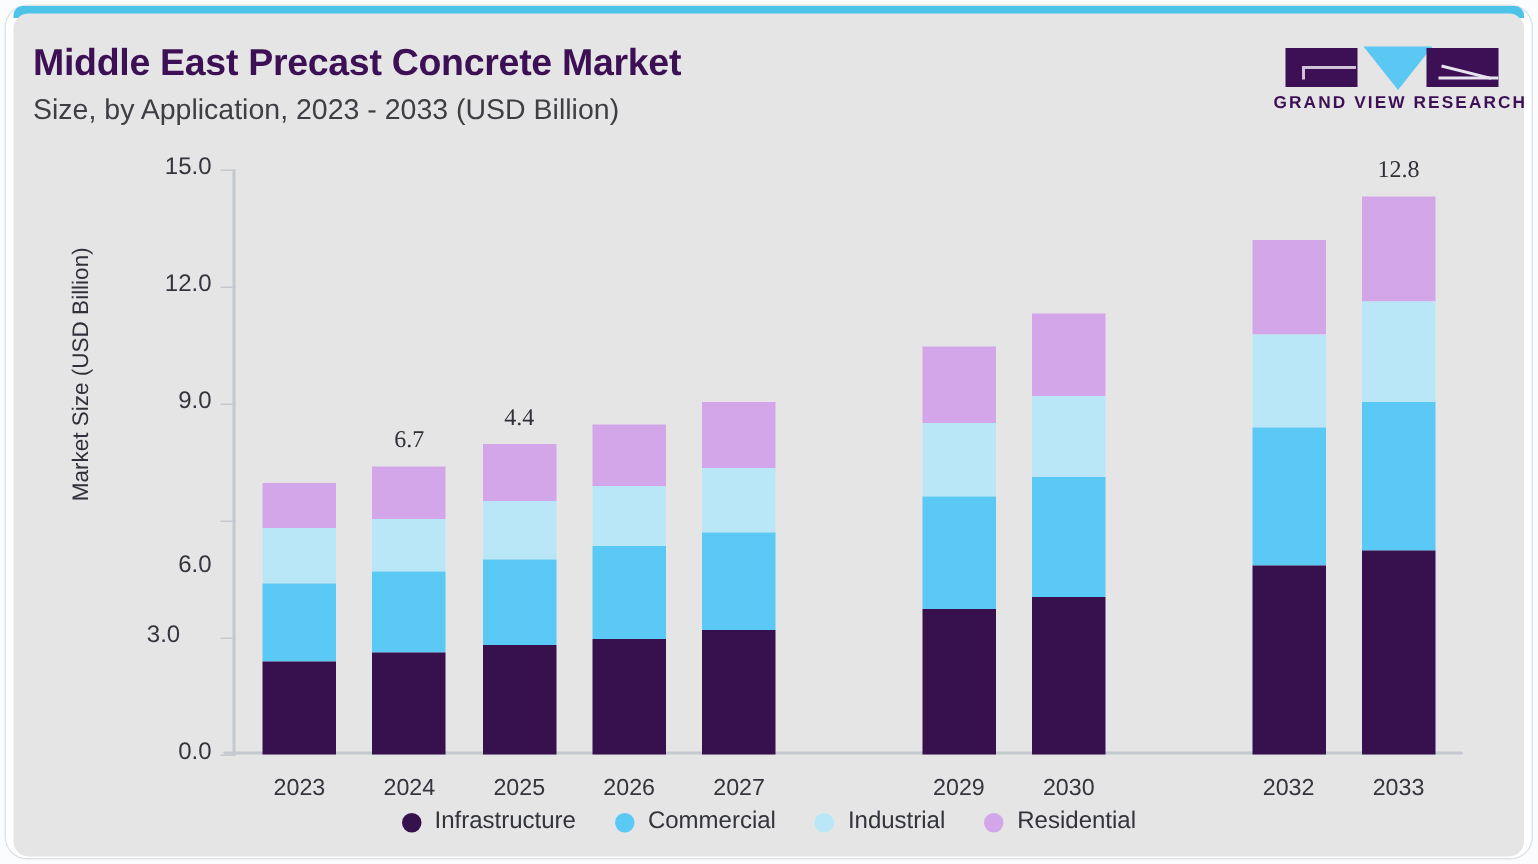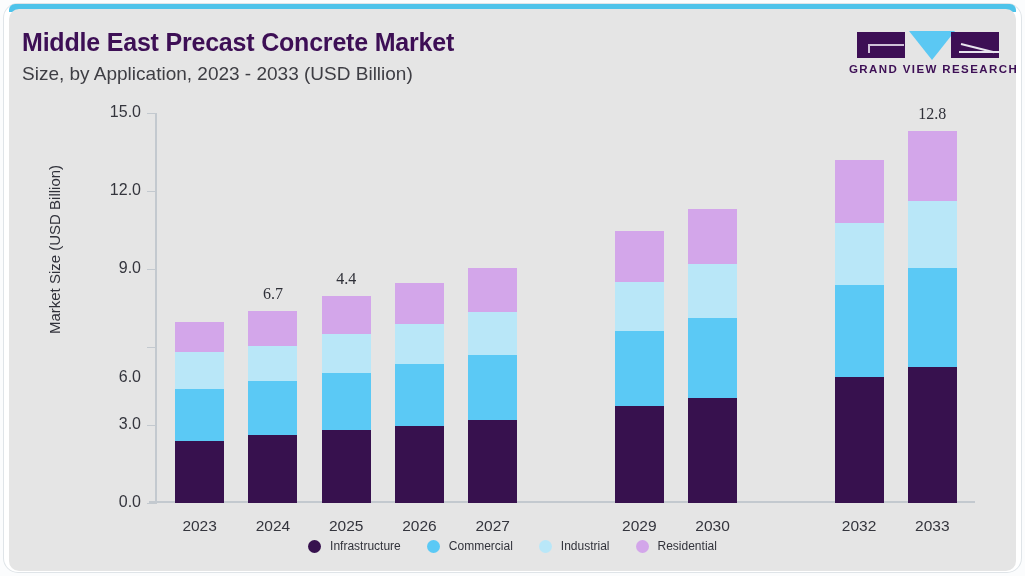--- a/index.html
+++ b/index.html
@@ -225,21 +225,21 @@
     position: absolute;
     left: 0; top: 530px;
     width: 1007px;
     display: flex;
     justify-content: center;
     align-items: center;
     gap: 26px;
   }
   .legend-item { display: flex; align-items: center; gap: 9px; }
   .legend-dot { width: 13px; height: 13px; border-radius: 50%; display: block; }
-  .legend-label { font-size: 12px; color: #32333b; white-space: nowrap; }
+  .legend-label { font-size: 16px; color: #32333b; white-space: nowrap; }
 </style>
 </head>
 <body>
 
 <div id="frame">
   <div id="shell"></div>
   <div id="accentbar"></div>
 
   <div id="card">
 
@@ -262,21 +262,21 @@
     </div>
 
     <div id="plot">
       <div id="ylabel">Market Size (USD Billion)</div>
 
       <div id="axes">
         <div id="yaxis-line"></div>
         <div id="xaxis-line"></div>
         <div id="ytick-labels">
             <div class="ytick-label" style="top: 390px;">0.0</div>
-            <div class="ytick-label" style="top: 312px;">3.0</div>
+            <div class="ytick-label" style="top: 312px; text-align: center;">3.0</div>
             <div class="ytick-label" style="top: 234px; margin-top: 31px;">6.0</div>
             <div class="ytick-label" style="top: 156px;">9.0</div>
             <div class="ytick-label" style="top: 78px; text-align: right;">12.0</div>
             <div class="ytick-label" style="top: 0px;">15.0</div>
           </div>
         <div id="bars">
             <div class="bar-group" style="left: 12.1364px; width: 49px;">
               <div class="bar-stack">
                 <span class="seg" style="height: 30.68px; background: rgb(211, 166, 234);"></span>
                 <span class="seg" style="height: 36.4px; background: rgb(185, 231, 248);"></span>

